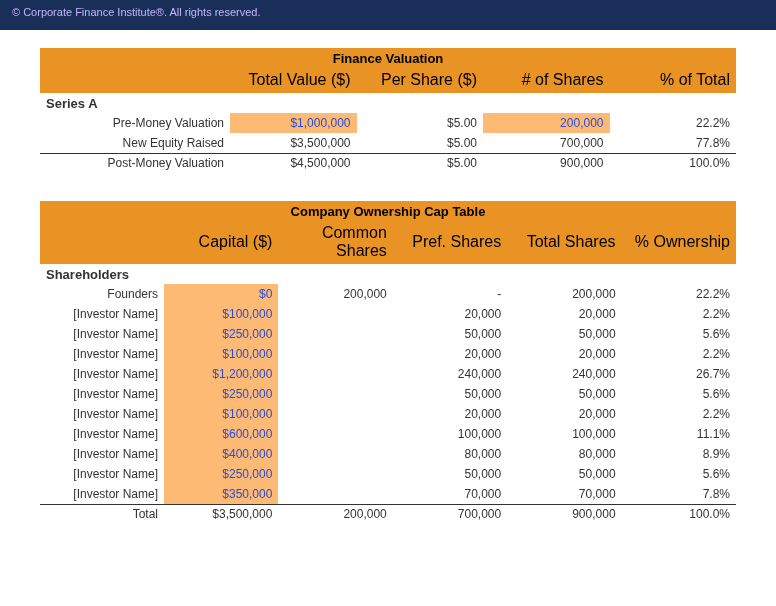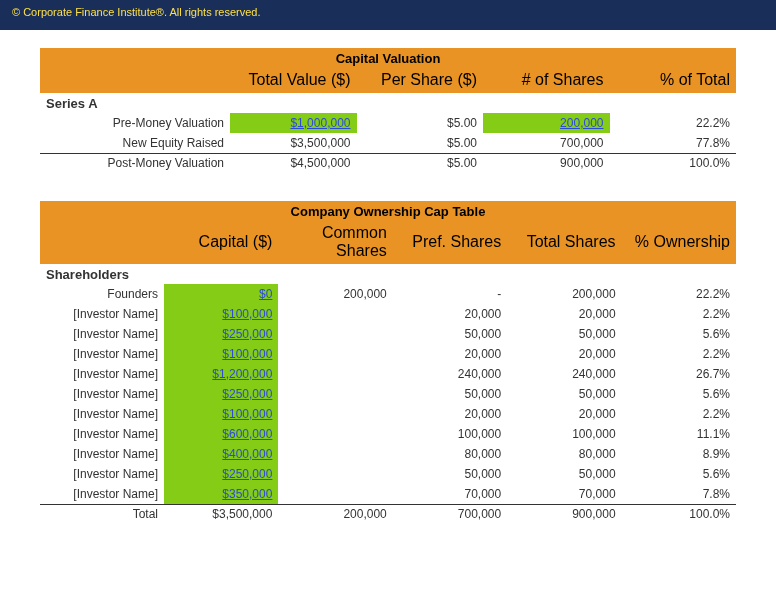--- a/index.html
+++ b/index.html
@@ -1,32 +1,32 @@
 <!DOCTYPE html>
 <html><head>
 <meta charset="utf-8">
 <style>
   * { box-sizing: border-box; margin: 0; padding: 0; }
   body { font-family: Arial, sans-serif; font-size: 12px; background: #fff; color: #333; width: 776px; }
-  .header-band { background: #1a2e5a; color: #fde047; padding: 6px 12px 12px 12px; }
+  .header-band { background: #1a2e5a; color: #c4b5fd; padding: 6px 12px 12px 12px; }
   .copyright { font-size: 11px; font-weight: 400; }
   .title { font-size: 14px; font-weight: 700; margin-top: 8px; margin-left: 28px; }
   .content { padding: 18px 40px 10px 40px; }
   table { border-collapse: collapse; width: 100%; table-layout: fixed; }
   td, th { padding: 2px 6px; height: 20px; vertical-align: middle; }
   .section-hdr { background: #e99325; color: #000; font-weight: 700; text-align: center; font-size: 13px; padding: 3px 0; }
   .col-hdr { background: #e99325; color: #000; text-align: right; font-size: 16px; padding: 2px 6px 4px 6px; }
   .col-hdr.left { text-align: left; }
   .row-hdr { font-weight: 700; font-size: 13px; text-align: left; }
   .label { text-align: right; }
   .num { text-align: right; }
   .blue { color: #2a4bd7; }
   .bold { font-weight: 400; }
   .bdr-top td { border-top: 1px solid #333; }
-  .hl { background: #84cc16; text-decoration: underline; }
+  .hl { background: #fdba74; }
   .spacer { height: 28px; }
   .pad-left { padding-left: 6px; }
   
   .val-c1 { width: 190px; }
   .val-c { width: auto; }
   
   .own-c1 { width: 124px; }
   .own-c { width: auto; }
 </style>
 </head>
@@ -41,21 +41,21 @@
   <table>
     <colgroup>
       <col class="val-c1">
         <col class="val-c">
         <col class="val-c">
         <col class="val-c">
         <col class="val-c">
     </colgroup>
     <tbody>
         <tr>
-          <td colspan="5" class="section-hdr">Capital Valuation</td>
+          <td colspan="5" class="section-hdr">Finance Valuation</td>
         </tr>
     <tr>
       <td class="col-hdr left"></td>
       <td class="col-hdr">Total Value ($)</td>
       <td class="col-hdr">Per Share ($)</td>
       <td class="col-hdr"># of Shares</td>
       <td class="col-hdr">% of Total</td>
     </tr>
     <tr>
           <td class="row-hdr pad-left">Series A</td>

